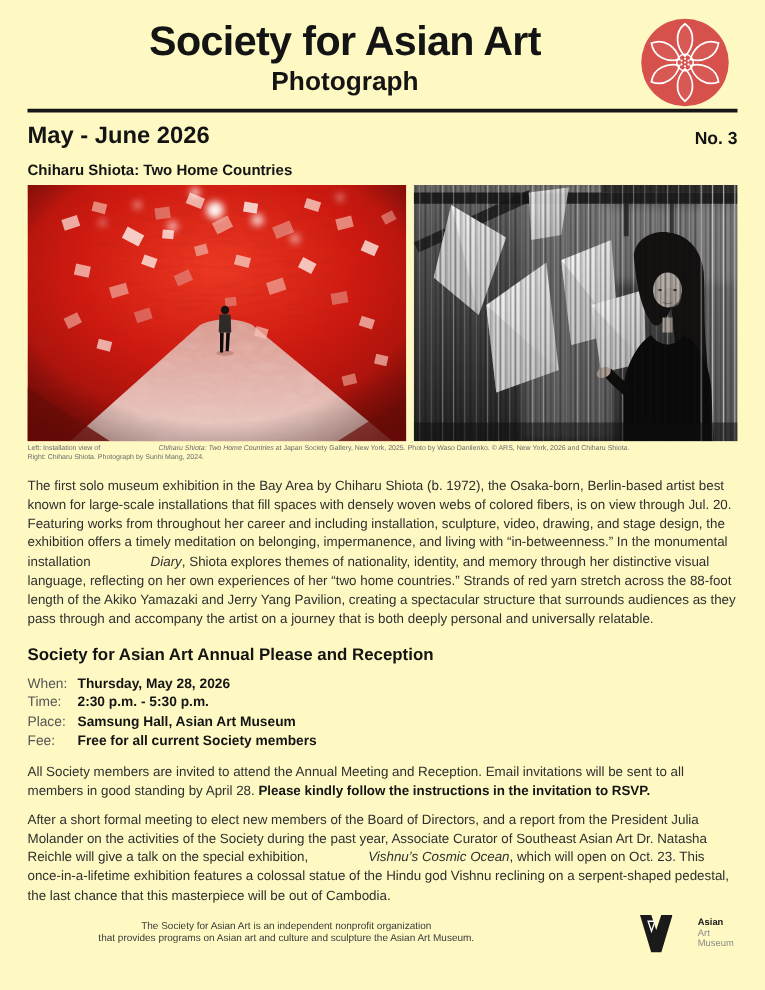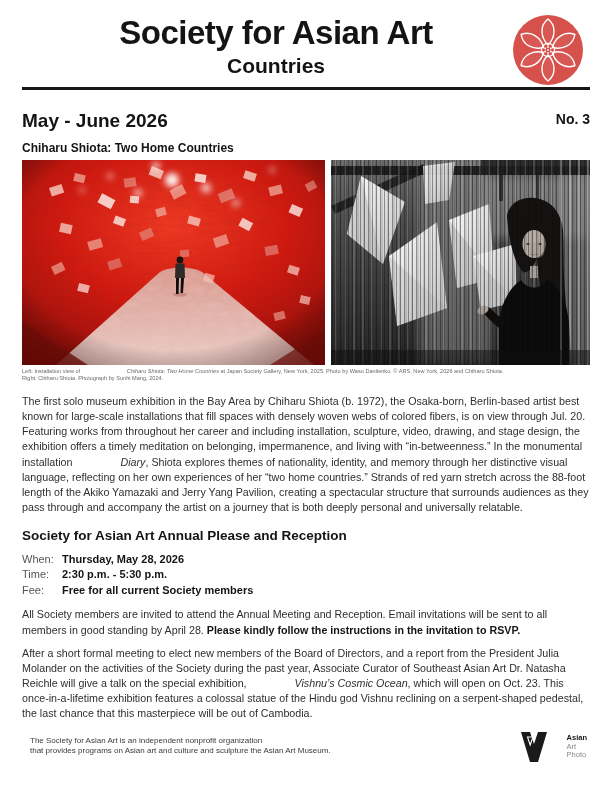--- a/index.html
+++ b/index.html
@@ -1,66 +1,66 @@
 <!DOCTYPE html>
 <html><head>
 <meta charset="utf-8">
 <style>
   * { margin:0; padding:0; box-sizing:border-box; }
   html,body { background:#e8e8e8; }
   body { font-family:"Liberation Sans","DejaVu Sans",sans-serif; }
   .page {
     position:relative; width:612px; height:792px; margin:0 auto;
-    background:#ffffff; color:#1d1d1d; overflow:hidden;
+    background:#fef9c3; color:#1d1d1d; overflow:hidden;
   }
   .inner { padding:0 22px; }
   
   .masthead { position:relative; padding-top:14px; }
   .mast-title { text-align:center; font-size:33px; font-weight:bold; letter-spacing:-0.5px; line-height:37px; color:#141414; margin-right:60px; }
   .mast-sub   { text-align:center; font-size:21px; font-weight:bold; line-height:24px; color:#141414; margin-top:3px; margin-right:60px; }
   .flower { position:absolute; top:13px; right:5px; width:74px; height:74px; }
   .rule { height:3px; background:#161616; margin-top:9px; }
   
-  .issue-row { display:flex; justify-content:space-between; align-items:flex-start; margin-top:20px; }
+  .issue-row { display:flex; justify-content:space-between; align-items:center; margin-top:8px; }
   .issue-date { font-size:19px; font-weight:bold; color:#141414; }
   .issue-num  { font-size:14px; font-weight:bold; color:#141414; padding-top:1px; }
   
   .article-title { font-size:12px; font-weight:bold; color:#141414; margin-top:9px; }
   .images { display:flex; gap:6px; margin-top:5px; }
   .images svg { display:block; }
   .caption { margin-top:3px; font-size:5.6px; line-height:6.6px; color:#6a6a6a; }
   .bodytext { margin-top:13px; font-size:10.7px; line-height:15.1px; color:#2f2f2f; }
   .bodytext + .bodytext { margin-top:8px; }
   .it { font-style:italic;margin-left:45px; }
   .bd { font-weight:bold; color:#141414; }
   .h2 { font-size:13.5px; font-weight:bold; color:#141414; margin-top:13px; }
   
   .details { margin-top:9px; font-size:11px; line-height:15.5px; }
   .drow { display:flex; }
   .dlabel { width:40px; color:#555; }
   .dvalue { font-weight:bold; color:#141414; }
   .p2 { margin-top:9px; }
   
   .footer { position:absolute; left:0; right:0; top:736px; }
-  .foot-text { position:absolute; left:30px; width:420px; font-size:8px; line-height:10px; color:#3a3a3a; }
+  .foot-text { position:absolute; left:19px; width:420px; text-align:center; font-size:8px; line-height:10px; color:#3a3a3a; }
   .museum-logo { position:absolute; right:25px; top:-4px; display:flex; gap:20px; align-items:flex-start; }
   .museum-mark { width:26px; height:30px; }
   .mtext { font-size:7.5px; line-height:8.5px; padding-top:2px; }
   .mtext .m0 { font-weight:bold; color:#141414; }
   .mtext .m1, .mtext .m2 { color:#8a8a8a; }
 </style>
 </head>
 <body>
 
 <div class="page">
   <div class="inner">
 
     <div class="masthead">
       <div class="mast-title">Society for Asian Art</div>
-      <div class="mast-sub">Countries</div>
+      <div class="mast-sub">Photograph</div>
       <div class="flower">
         <svg viewBox="0 0 74 74" width="74" height="74" aria-hidden="true">
           <circle cx="37" cy="37" r="35" fill="#d6514b"></circle>
           <g stroke="#ffffff" stroke-width="1.4" fill="rgba(255,255,255,0.05)">
             <path d="M37 32 C30 25 28 13 37 6 C46 13 44 25 37 32 Z" transform="rotate(0 37 37)"></path>
             <path d="M37 32 C30 25 28 13 37 6 C46 13 44 25 37 32 Z" transform="rotate(60 37 37)"></path>
             <path d="M37 32 C30 25 28 13 37 6 C46 13 44 25 37 32 Z" transform="rotate(120 37 37)"></path>
             <path d="M37 32 C30 25 28 13 37 6 C46 13 44 25 37 32 Z" transform="rotate(180 37 37)"></path>
             <path d="M37 32 C30 25 28 13 37 6 C46 13 44 25 37 32 Z" transform="rotate(240 37 37)"></path>
             <path d="M37 32 C30 25 28 13 37 6 C46 13 44 25 37 32 Z" transform="rotate(300 37 37)"></path>
@@ -258,20 +258,24 @@
     <div class="details">
       <div class="drow">
         <span class="dlabel">When:</span>
         <span class="dvalue">Thursday, May 28, 2026</span>
       </div>
       <div class="drow">
         <span class="dlabel">Time:</span>
         <span class="dvalue">2:30 p.m. - 5:30 p.m.</span>
       </div>
       <div class="drow">
+        <span class="dlabel">Place:</span>
+        <span class="dvalue">Samsung Hall, Asian Art Museum</span>
+      </div>
+      <div class="drow">
         <span class="dlabel">Fee:</span>
         <span class="dvalue">Free for all current Society members</span>
       </div>
     </div>
 
     <p class="bodytext p2"><span>All Society members are invited to attend the Annual Meeting and Reception. Email invitations will be sent to all members in good standing by April 28. </span><span class="bd">Please kindly follow the instructions in the invitation to RSVP.</span></p>
     <p class="bodytext p2"><span>After a short formal meeting to elect new members of the Board of Directors, and a report from the President Julia Molander on the activities of the Society during the past year, Associate Curator of Southeast Asian Art Dr. Natasha Reichle will give a talk on the special exhibition, </span><span class="it">Vishnu’s Cosmic Ocean</span><span>, which will open on Oct. 23. This once-in-a-lifetime exhibition features a colossal statue of the Hindu god Vishnu reclining on a serpent-shaped pedestal, the last chance that this masterpiece will be out of Cambodia.</span></p>
   </div>
 
   <div class="footer">
@@ -280,17 +284,17 @@
       <div>that provides programs on Asian art and culture and sculpture the Asian Art Museum.</div>
     </div>
     <div class="museum-logo">
       <svg class="museum-mark" viewBox="0 0 26 30" aria-hidden="true">
         <path d="M0,0 L9,0 L13,12 L17,0 L26,0 L17,30 L9,30 Z" fill="#1a1a1a"></path>
         <path d="M6.5,5 L12,5 L9.2,13 Z" fill="none" stroke="#ffffff" stroke-width="1.1"></path>
       </svg>
       <div class="mtext">
         <div class="m0">Asian</div>
         <div class="m1">Art</div>
-        <div class="m2">Photo</div>
+        <div class="m2">Museum</div>
       </div>
     </div>
   </div>
 </div>
 
 </body></html>

